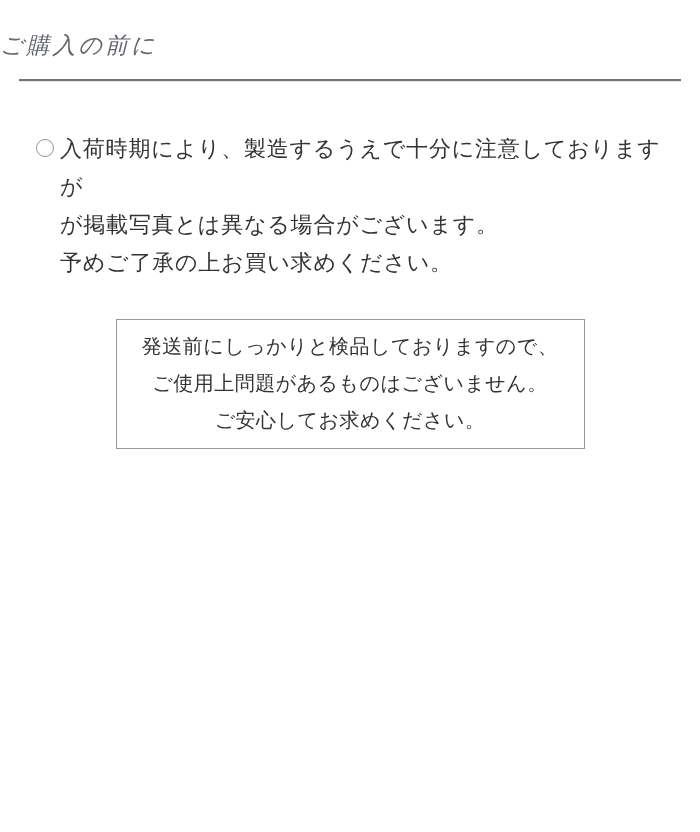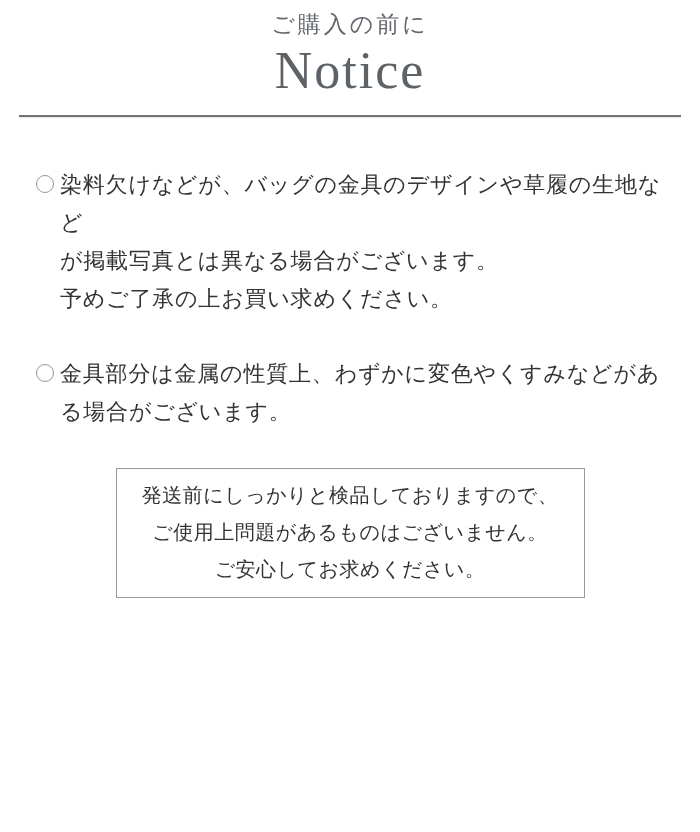--- a/index.html
+++ b/index.html
@@ -10,22 +10,23 @@
   }
   .page {
     position: relative;
     width: 700px;
     height: 832px;
     background: #ffffff;
     overflow: hidden;
     font-family: "Liberation Sans", "DejaVu Sans", sans-serif;
   }
   .header {
-    text-align: center;
-    padding-top: 8px;
+    text-align: left;
+    padding-top: 29px;
+    font-style: italic;
   }
   .header-subtitle {
     font-family: "Liberation Serif", "DejaVu Serif", serif;
     font-size: 23px;
     color: #63676c;
     letter-spacing: 3px;
     line-height: 34px;
   }
   .header-title {
     font-family: "Liberation Serif", "DejaVu Serif", serif;
@@ -81,40 +82,34 @@
     white-space: pre-line;
   }
 </style>
 </head>
 <body>
 
 <div class="page">
 
   <div class="header">
     <div class="header-subtitle">ご購入の前に</div>
-    <div class="header-title">Notice</div>
   </div>
 
   <hr class="divider">
 
   <div class="notices">
 
     <div class="notice">
       <span class="bullet"></span>
-      <div class="notice-text">染料欠けなどが、バッグの金具のデザインや草履の生地など
+      <div class="notice-text">入荷時期により、製造するうえで十分に注意しておりますが
 が掲載写真とは異なる場合がございます。
 予めご了承の上お買い求めください。</div>
     </div>
 
 
-    <div class="notice">
-      <span class="bullet"></span>
-      <div class="notice-text">金具部分は金属の性質上、わずかに変色やくすみなどがあ
-る場合がございます。</div>
-    </div>
 
   </div>
 
   <div class="footer-box">発送前にしっかりと検品しておりますので、
 ご使用上問題があるものはございません。
 ご安心してお求めください。</div>
 
 </div>
 
 </body></html>

